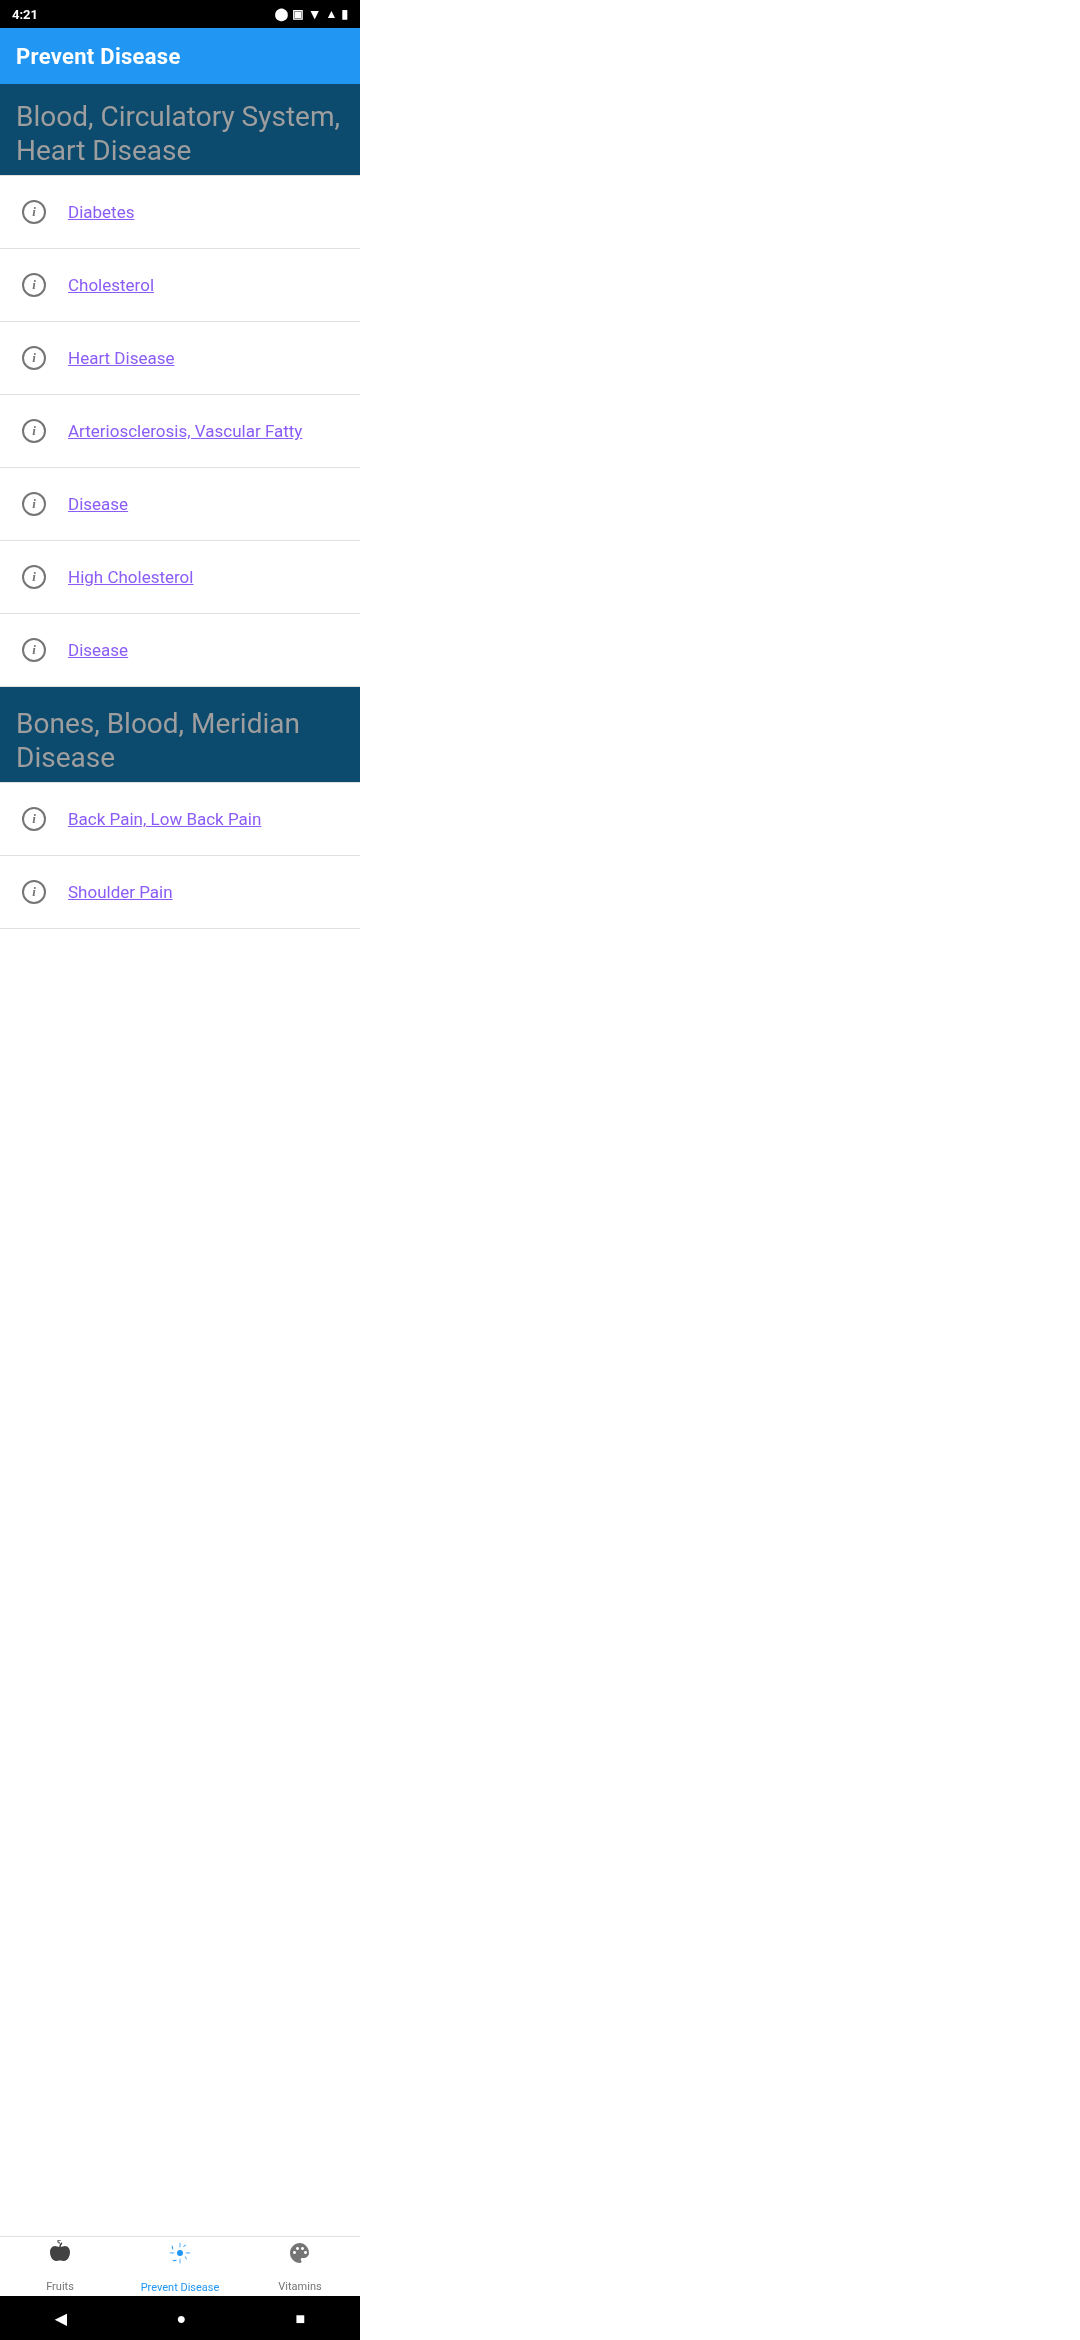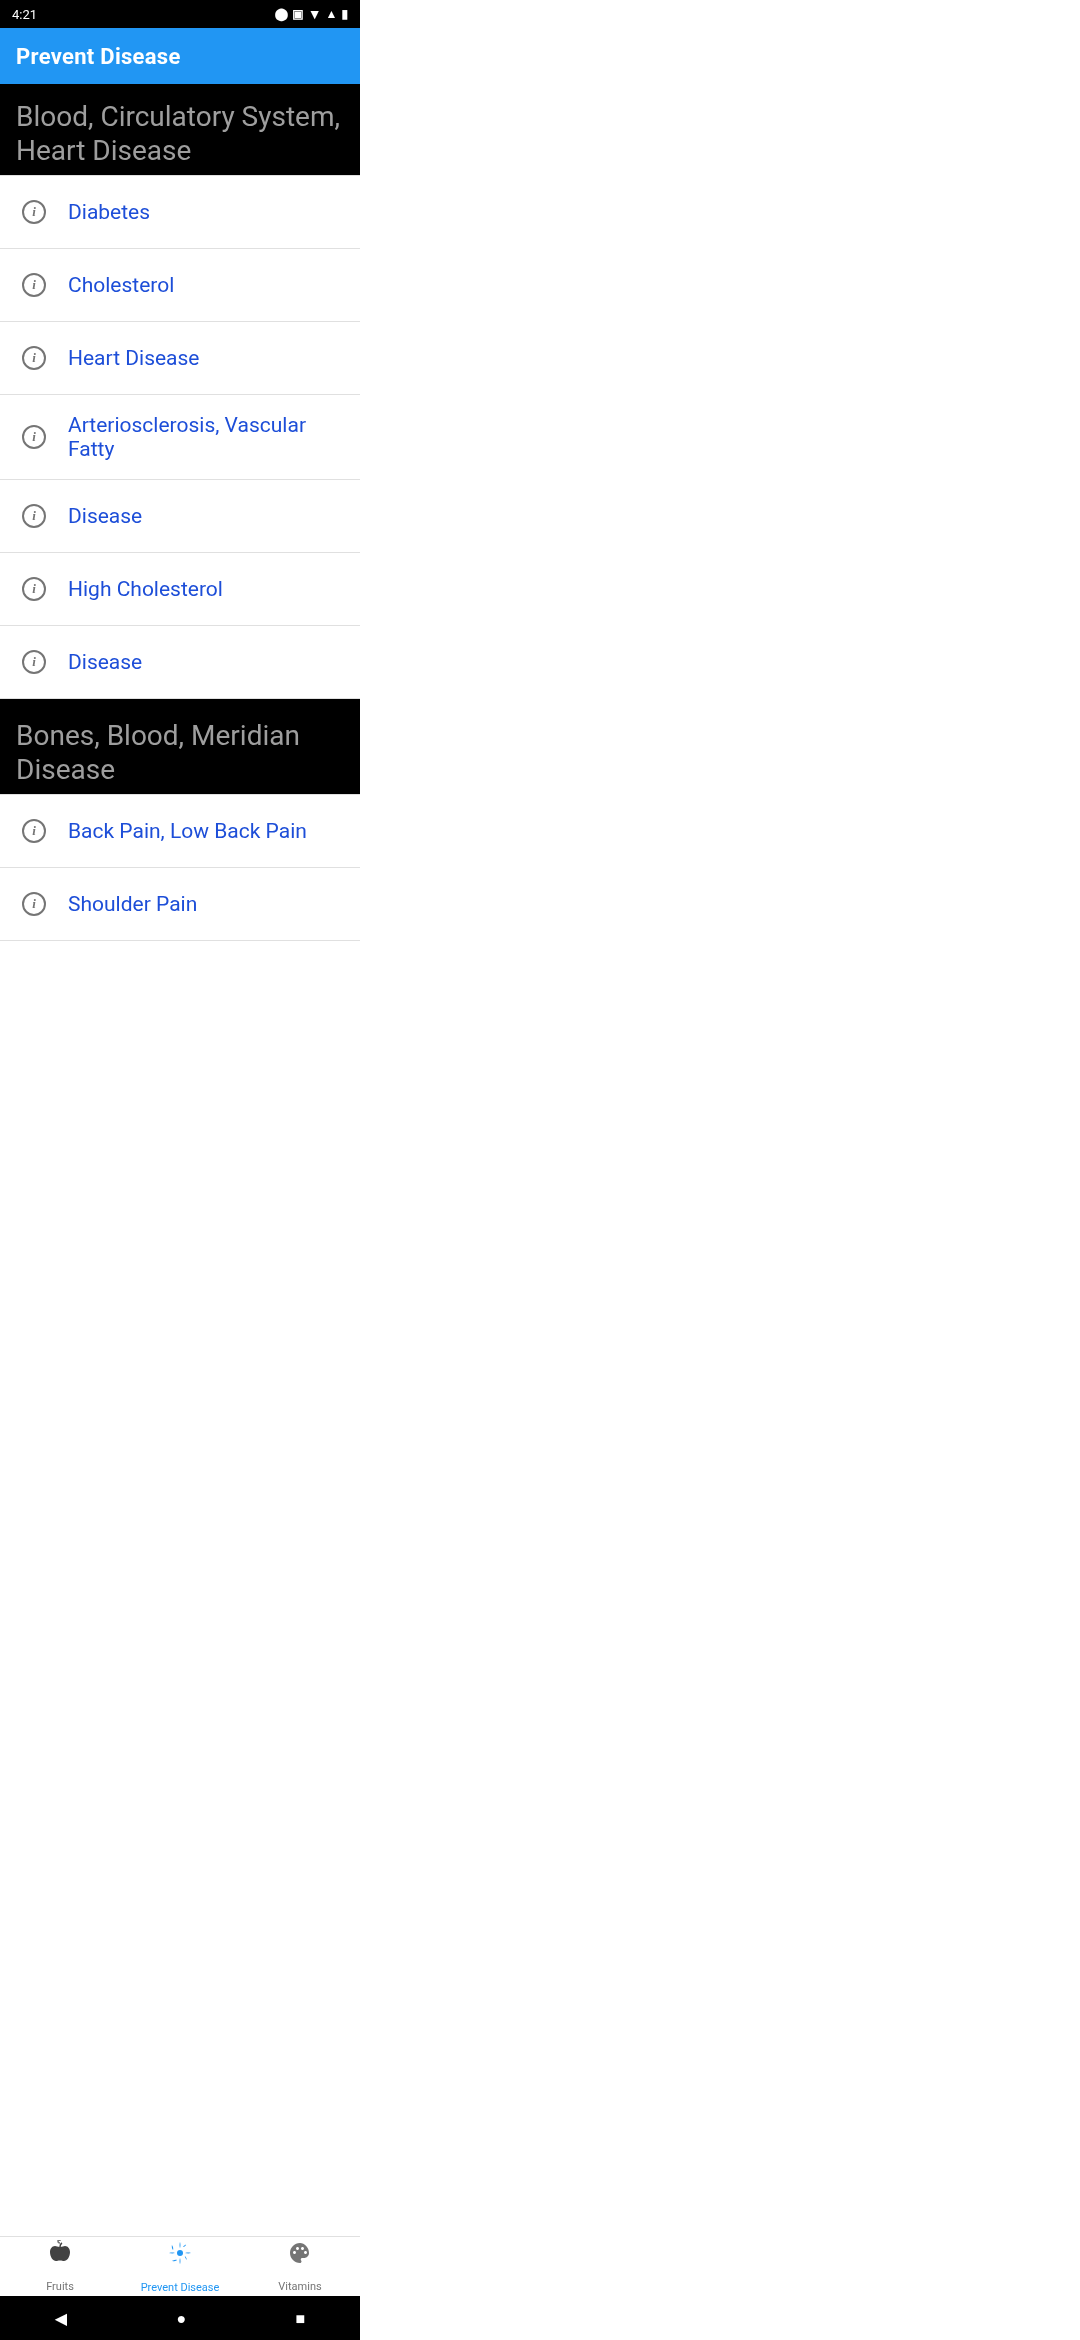--- a/index.html
+++ b/index.html
@@ -19,42 +19,42 @@
       background: #000000;
       height: 28px;
       display: flex;
       align-items: center;
       justify-content: space-between;
       padding: 0 12px;
       color: white;
       font-size: 12px;
       font-weight: bold;
     }
-    .status-bar-time { font-size: 13px; font-weight: normal; }
+    .status-bar-time { font-size: 13px; font-weight: bold; }
     .status-bar-icons { display: flex; align-items: center; gap: 4px; }
 
     
     .app-bar {
       background: #2196F3;
       height: 56px;
       display: flex;
       align-items: center;
       padding: 0 16px;
     }
     .app-bar-title {
       color: #ffffff;
       font-size: 22px;
       font-weight: bold;
       letter-spacing: 0.3px;
     }
 
     
     .section-header {
       padding: 16px 16px 8px 16px;
-      background: #000000;
+      background: #0c4a6e;
     }
     .section-header-text {
       font-size: 28px;
       font-weight: 400;
       color: #9E9E9E;
       line-height: 1.2;
     }
 
     
     .list-item {
@@ -86,23 +86,24 @@
       display: flex;
       align-items: center;
       justify-content: center;
       color: #757575;
       font-size: 13px;
       font-style: italic;
       font-weight: bold;
       font-family: Georgia, serif;
     }
     .list-item-text {
-      font-size: 21px;
-      color: #1d4ed8;
+      font-size: 17px;
+      color: #8b5cf6;
       font-weight: 400;
+      text-decoration: underline;
     }
 
     
     .bottom-nav {
       position: fixed;
       bottom: 44px;
       left: 0;
       width: 360px;
       background: #ffffff;
       border-top: 1px solid #E0E0E0;

